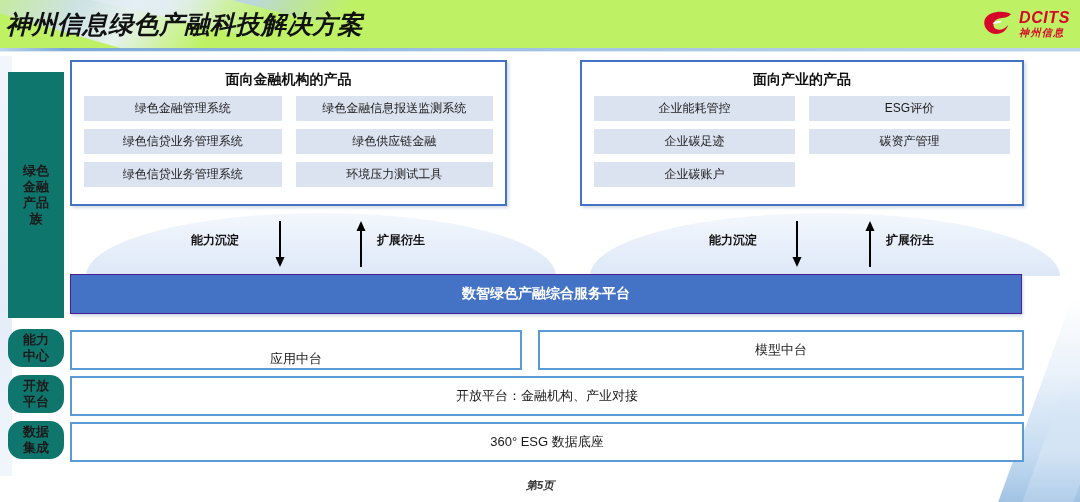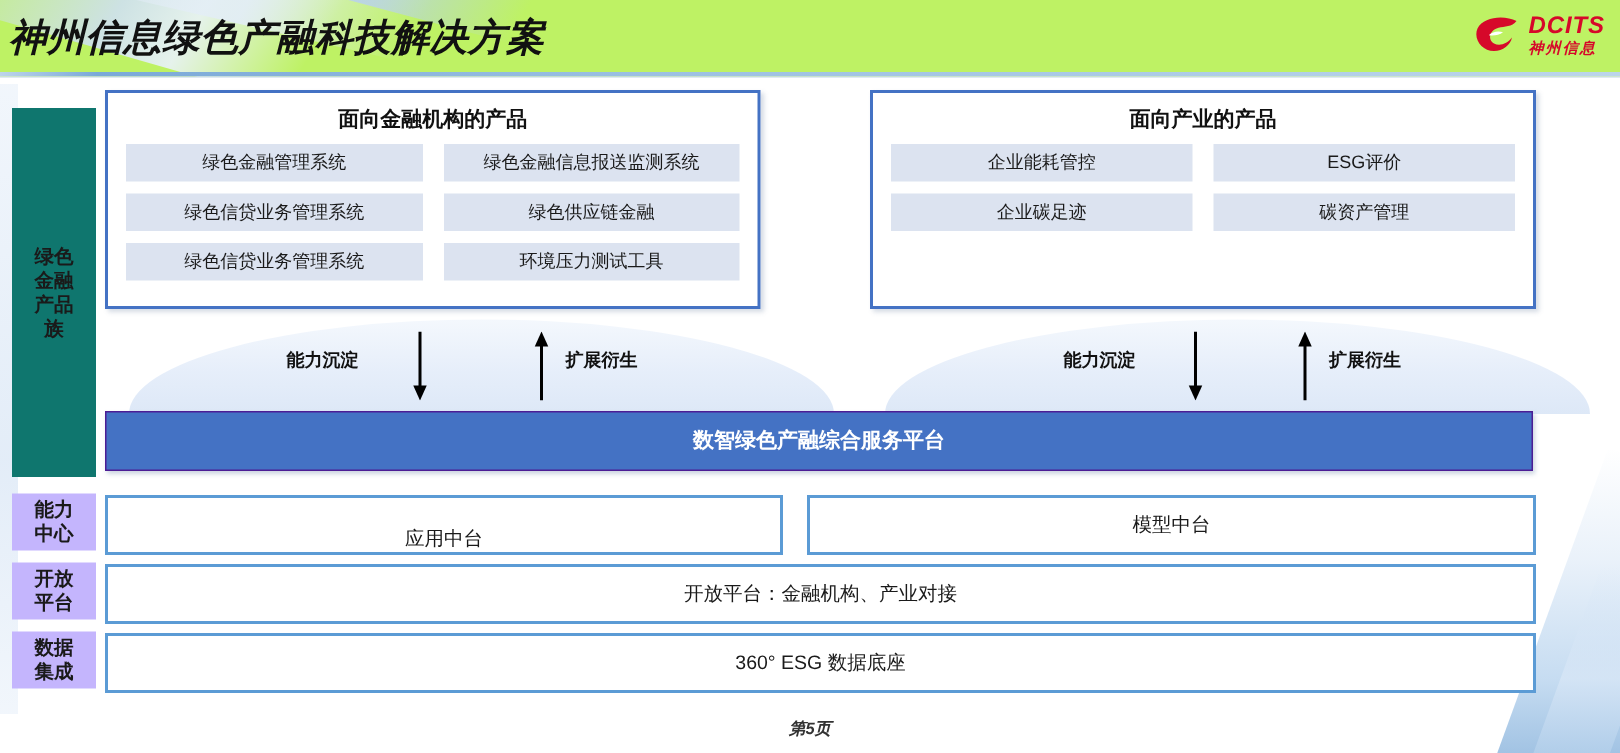--- a/index.html
+++ b/index.html
@@ -47,21 +47,21 @@
   
   .dome{position:absolute;border-radius:50% 50% 0 0 / 100% 100% 0 0;
         background:linear-gradient(180deg,#f4f8fd 0%,#e6eefa 55%,#dde8f7 100%);}
   .dome-l{left:86px;top:213px;width:470px;height:63px;}
   .dome-r{left:590px;top:213px;width:470px;height:63px;}
 
   
   .side-block{position:absolute;display:flex;align-items:center;justify-content:center;
     text-align:center;font-weight:bold;font-size:13px;color:#1a1a1a;line-height:1.25;}
   .side-green{left:8px;top:72px;width:56px;height:246px;background:#0f766e;}
-  .side-peach{background:#c4b5fd;left:8px;width:56px;height:38px;}
+  .side-peach{background:#0f766e;left:8px;width:56px;height:38px;border-radius:14px;}
   .side-p1{top:329px;}
   .side-p2{top:375px;}
   .side-p3{top:421px;}
 
   
   .panel{position:absolute;top:60px;height:142px;background:#ffffff;
     border:2px solid #4472c4;box-shadow:2px 2px 3px rgba(120,140,170,.30);}
   .panel-l{left:70px;width:433px;}
   .panel-r{left:580px;width:440px;}
   .panel-title{position:absolute;left:0;top:9px;width:100%;text-align:center;
@@ -147,20 +147,21 @@
   </div>
 </div>
 
 <div class="panel panel-r">
   <div class="panel-title">面向产业的产品</div>
   <div class="tile-grid">
     <div class="tile">企业能耗管控</div>
     <div class="tile">ESG评价</div>
     <div class="tile">企业碳足迹</div>
     <div class="tile">碳资产管理</div>
+    <div class="tile">企业碳账户</div>
   </div>
 </div>
 
 <div class="flow-label" style="left:191px;top:232px;">能力沉淀</div>
 <svg class="arrow" style="left:274px;top:221px;" viewBox="0 0 12 46">
   <line x1="6" y1="0" x2="6" y2="38" stroke="#000000" stroke-width="2"></line>
   <polygon points="6,46 1.5,36 10.5,36" fill="#000000"></polygon>
 </svg>
 <svg class="arrow" style="left:355px;top:221px;" viewBox="0 0 12 46">
   <line x1="6" y1="8" x2="6" y2="46" stroke="#000000" stroke-width="2"></line>

